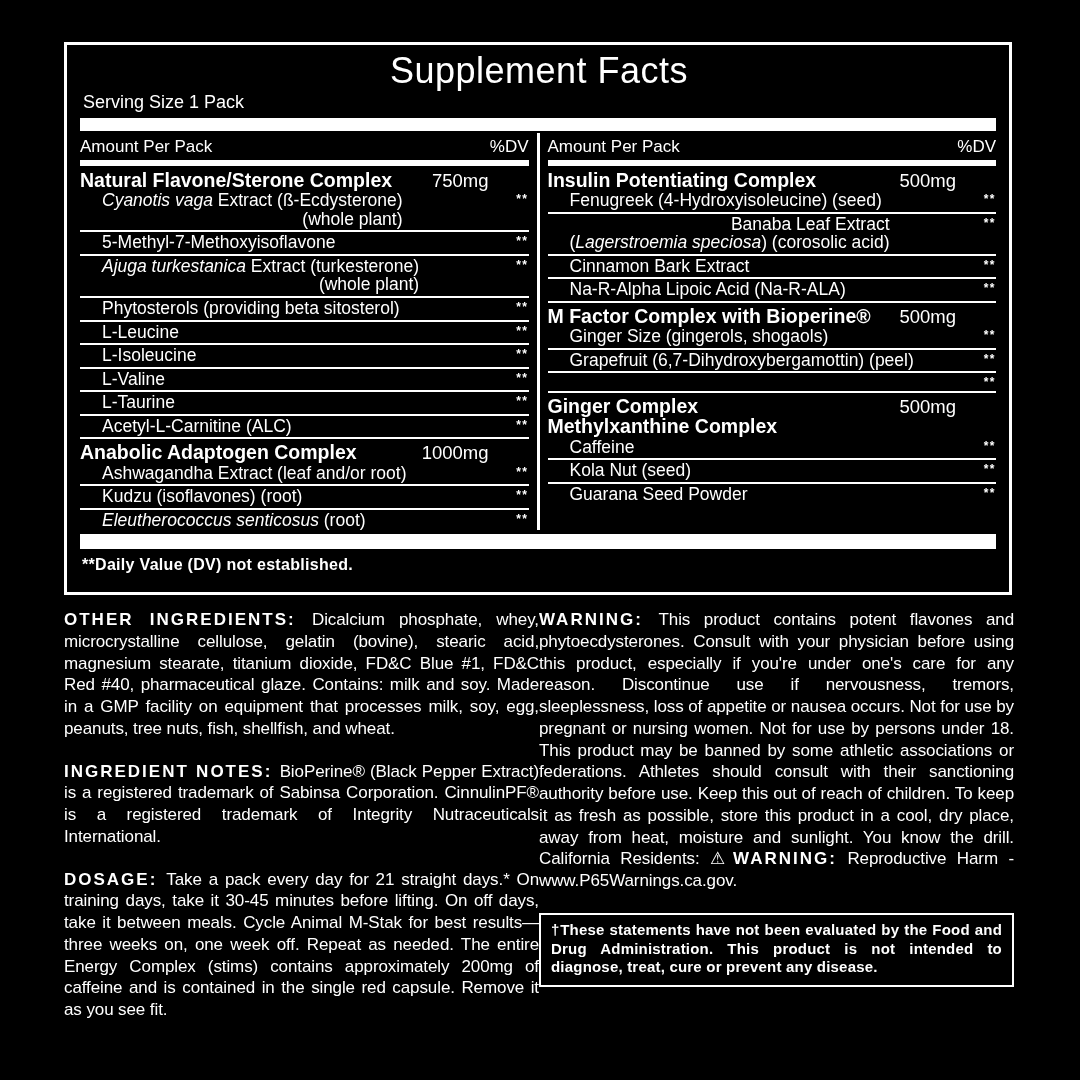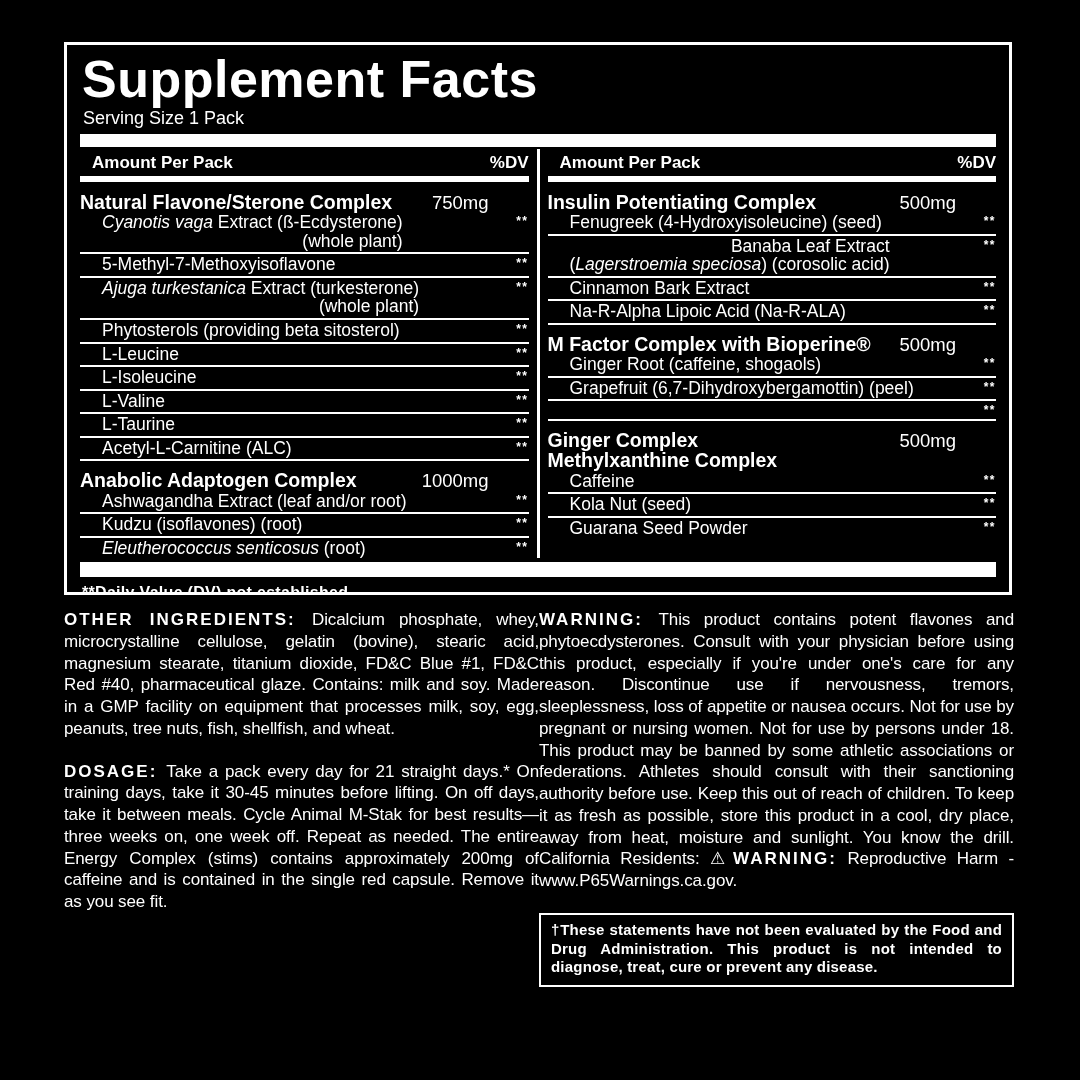--- a/index.html
+++ b/index.html
@@ -6,29 +6,29 @@
   body{
     width:1080px;height:1080px;position:relative;background:#000;
     font-family:"Liberation Sans","DejaVu Sans",sans-serif;color:#fff;
     overflow:hidden;
   }
   .panel{
     position:absolute;left:64px;top:42px;width:948px;height:553px;
     border:3px solid #fff;box-sizing:border-box;background:#000;
     padding:5px 13px 0 13px;overflow:hidden;
   }
-  .sf-title{font-size:52px;font-weight:bold;line-height:1.0;margin:3px 0 3px 2px;letter-spacing:0.5px;}
+  .sf-title{font-size:36px;font-weight:normal;line-height:1.0;margin:3px 0 3px 2px;letter-spacing:0.5px;text-align:center;}
   .serving{font-size:18px;margin:0 0 5px 3px;}
   .thick-bar{height:13px;background:#fff;}
   .columns{display:flex;margin-top:2px;}
   .col{flex:1 1 0;min-width:0;}
   .col-divider{width:3px;background:#fff;margin:0 8px;}
-  .col-header{display:flex;justify-content:space-between;font-weight:bold;font-size:17px;padding:4px 0 3px 0;margin-left:12px;}
+  .col-header{display:flex;justify-content:space-between;font-weight:normal;font-size:17px;padding:4px 0 3px 0;}
   .header-bar{height:6px;background:#fff;margin-bottom:1px;}
-  .sec-heading{font-weight:bold;font-size:19.5px;line-height:1.04;padding-top:9px;}
+  .sec-heading{font-weight:bold;font-size:19.5px;line-height:1.04;padding-top:3px;}
   .sec-line1{display:flex;align-items:baseline;}
   .sec-amount{margin-left:auto;font-weight:normal;font-size:18.5px;padding-right:40px;white-space:nowrap;}
   .ing-row{display:flex;align-items:flex-start;padding:1px 0 1px 22px;font-size:17.5px;line-height:1.06;}
   .ing-text{min-width:0;text-align:right;}
   .ing-dv{margin-left:auto;font-size:12px;font-weight:bold;letter-spacing:1.5px;padding:2px 0 0 6px;white-space:nowrap;}
   .ing-sep{border-bottom:2px solid #fff;margin:1px 0 0 0;}
   .it{font-style:italic;}
   .bottom-bar{height:15px;background:#fff;margin-top:4px;}
   .footnote{font-weight:bold;font-size:16px;padding:7px 0 0 2px;letter-spacing:0.3px;}
   .lower{position:absolute;left:64px;top:609px;width:950px;display:flex;}
@@ -160,21 +160,21 @@
           <div class="ing-dv">**</div>
         </div>
         <div class="ing-sep"></div>
         <div class="sec-heading">
           <div class="sec-line1">
             <span class="sec-name">M Factor Complex with Bioperine®</span>
             <span class="sec-amount">500mg</span>
           </div>
         </div>
         <div class="ing-row">
-          <div class="ing-text"><span>Ginger Root (caffeine, shogaols)</span></div>
+          <div class="ing-text"><span>Ginger Size (gingerols, shogaols)</span></div>
           <div class="ing-dv">**</div>
         </div>
         <div class="ing-sep"></div>
         <div class="ing-row">
           <div class="ing-text"><span>Grapefruit (6,7-Dihydroxybergamottin) (peel)</span></div>
           <div class="ing-dv">**</div>
         </div>
         <div class="ing-sep"></div>
         <div class="ing-row">
           <div class="ing-dv">**</div>
@@ -204,19 +204,20 @@
       </div>
   </div>
 
   <div class="bottom-bar"></div>
   <div class="footnote">**Daily Value (DV) not established.</div>
 </div>
 
 <div class="lower">
   <div class="lower-col" id="lower-left">
       <p class="para"><span class="plabel">OTHER INGREDIENTS: </span><span>Dicalcium phosphate, whey, microcrystalline cellulose, gelatin (bovine), stearic acid, magnesium stearate, titanium dioxide, FD&amp;C Blue #1, FD&amp;C Red #40, pharmaceutical glaze. Contains: milk and soy. Made in a GMP facility on equipment that processes milk, soy, egg, peanuts, tree nuts, fish, shellfish, and wheat.</span></p>
+      <p class="para"><span class="plabel">INGREDIENT NOTES: </span><span>BioPerine® (Black Pepper Extract) is a registered trademark of Sabinsa Corporation. CinnulinPF® is a registered trademark of Integrity Nutraceuticals International.</span></p>
       <p class="para"><span class="plabel">DOSAGE: </span><span>Take a pack every day for 21 straight days.* On training days, take it 30-45 minutes before lifting. On off days, take it between meals. Cycle Animal M-Stak for best results—three weeks on, one week off. Repeat as needed. The entire Energy Complex (stims) contains approximately 200mg of caffeine and is contained in the single red capsule. Remove it as you see fit.</span></p>
     </div>
   <div class="lower-col" id="lower-right">
     <p class="para" id="warning-para"><span class="plabel">WARNING: </span><span>This product contains potent flavones and phytoecdysterones. Consult with your physician before using this product, especially if you're under one's care for any reason. Discontinue use if nervousness, tremors, sleeplessness, loss of appetite or nausea occurs. Not for use by pregnant or nursing women. Not for use by persons under 18. This product may be banned by some athletic associations or federations. Athletes should consult with their sanctioning authority before use. Keep this out of reach of children. To keep it as fresh as possible, store this product in a cool, dry place, away from heat, moisture and sunlight. You know the drill. California Residents: </span><span class="plabel">⚠WARNING:</span><span> Reproductive Harm - www.P65Warnings.ca.gov.</span></p>
     <div class="disclaimer-box">†These statements have not been evaluated by the Food and Drug Administration. This product is not intended to diagnose, treat, cure or prevent any disease.</div>
   </div>
 </div>
 
 </body></html>

